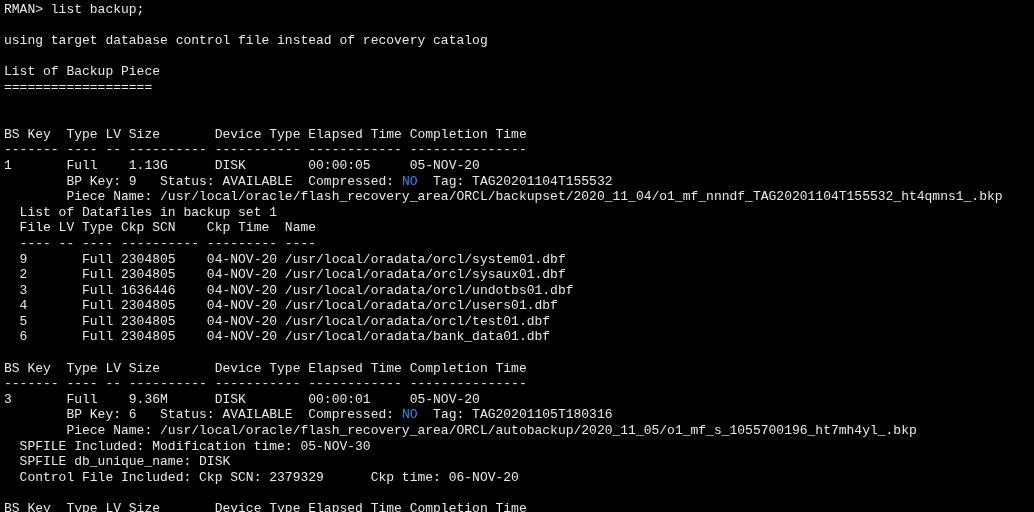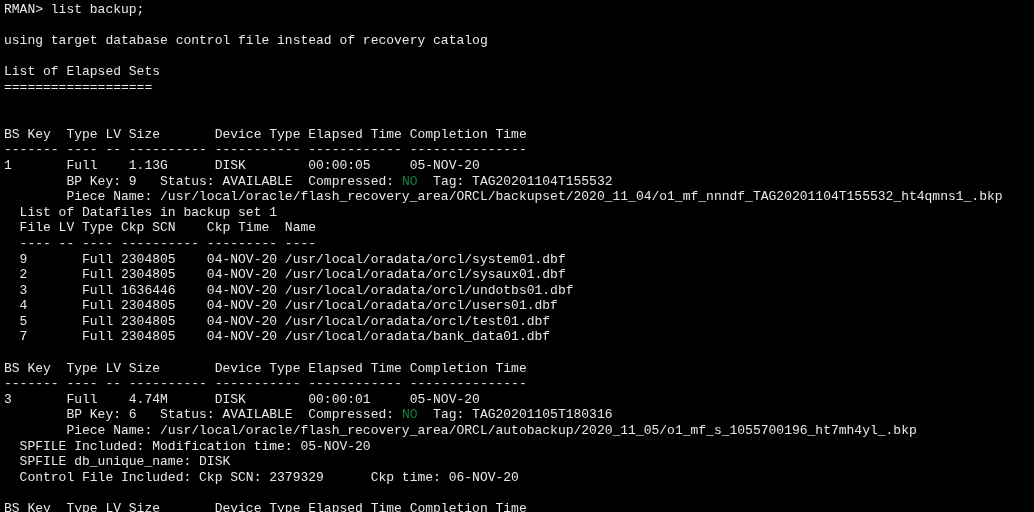--- a/index.html
+++ b/index.html
@@ -11,51 +11,51 @@
     font-size: 13px;
     line-height: 1.2;
     width: 1034px;
     height: 512px;
     overflow: hidden;
   }
   #terminal {
     white-space: pre;
     padding: 2px 4px;
   }
-  .no-compress { color: #15803d; }
+  .no-compress { color: #3b82f6; }
 </style>
 </head>
 <body>
 
 <div id="terminal"><span>RMAN&gt; list backup;</span>
 <span></span>
 <span>using target database control file instead of recovery catalog</span>
 <span></span>
-<span>List of Elapsed Sets</span>
+<span>List of Backup Piece</span>
 <span>===================</span>
 <span></span>
 <span></span>
 <span>BS Key  Type LV Size       Device Type Elapsed Time Completion Time</span>
 <span>------- ---- -- ---------- ----------- ------------ ---------------</span>
 <span>1       Full    1.13G      DISK        00:00:05     05-NOV-20</span>
 <span><span>        BP Key: 9   Status: AVAILABLE  Compressed: </span><span class="no-compress">NO</span><span>  Tag: TAG20201104T155532</span></span>
 <span>        Piece Name: /usr/local/oracle/flash_recovery_area/ORCL/backupset/2020_11_04/o1_mf_nnndf_TAG20201104T155532_ht4qmns1_.bkp</span>
 <span>  List of Datafiles in backup set 1</span>
 <span>  File LV Type Ckp SCN    Ckp Time  Name</span>
 <span>  ---- -- ---- ---------- --------- ----</span>
 <span>  9       Full 2304805    04-NOV-20 /usr/local/oradata/orcl/system01.dbf</span>
 <span>  2       Full 2304805    04-NOV-20 /usr/local/oradata/orcl/sysaux01.dbf</span>
 <span>  3       Full 1636446    04-NOV-20 /usr/local/oradata/orcl/undotbs01.dbf</span>
 <span>  4       Full 2304805    04-NOV-20 /usr/local/oradata/orcl/users01.dbf</span>
 <span>  5       Full 2304805    04-NOV-20 /usr/local/oradata/orcl/test01.dbf</span>
-<span>  7       Full 2304805    04-NOV-20 /usr/local/oradata/bank_data01.dbf</span>
+<span>  6       Full 2304805    04-NOV-20 /usr/local/oradata/bank_data01.dbf</span>
 <span></span>
 <span>BS Key  Type LV Size       Device Type Elapsed Time Completion Time</span>
 <span>------- ---- -- ---------- ----------- ------------ ---------------</span>
-<span>3       Full    4.74M      DISK        00:00:01     05-NOV-20</span>
+<span>3       Full    9.36M      DISK        00:00:01     05-NOV-20</span>
 <span><span>        BP Key: 6   Status: AVAILABLE  Compressed: </span><span class="no-compress">NO</span><span>  Tag: TAG20201105T180316</span></span>
 <span>        Piece Name: /usr/local/oracle/flash_recovery_area/ORCL/autobackup/2020_11_05/o1_mf_s_1055700196_ht7mh4yl_.bkp</span>
-<span>  SPFILE Included: Modification time: 05-NOV-20</span>
+<span>  SPFILE Included: Modification time: 05-NOV-30</span>
 <span>  SPFILE db_unique_name: DISK</span>
 <span>  Control File Included: Ckp SCN: 2379329      Ckp time: 06-NOV-20</span>
 <span></span>
 <span>BS Key  Type LV Size       Device Type Elapsed Time Completion Time</span>
 </div>
 
 </body></html>

